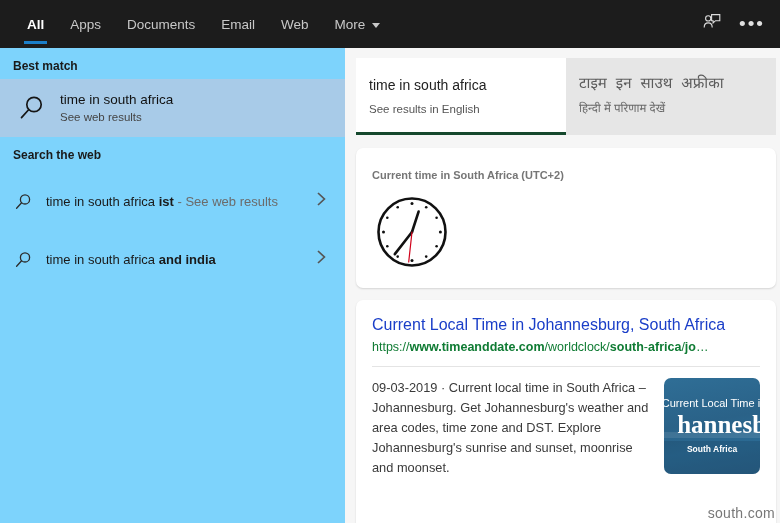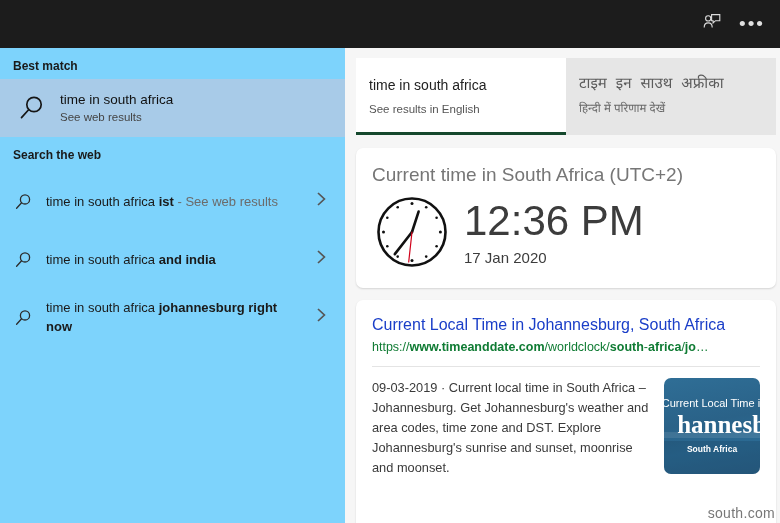--- a/index.html
+++ b/index.html
@@ -230,24 +230,25 @@
     background: #ffffff;
     border-radius: 7px;
     box-shadow: 0 1px 2px rgba(0,0,0,0.14);
   }
   .time-card {
     left: 11px; top: 100px;
     width: 420px;
     height: 140px;
   }
   .tc-head {
-    font-size: 19px;
+    font-size: 11px;
     color: #767676;
     padding: 18px 0 0 16px;
     line-height: 18px;
+    font-weight: bold;
   }
   .tc-body {
     display: flex;
     align-items: center;
     padding: 8px 0 0 16px;
   }
   .clock-wrap {
     flex: 0 0 80px;
     width: 80px; height: 80px;
     position: relative;
@@ -370,20 +371,41 @@
     color: #777777;
     letter-spacing: 0.3px;
   }
 </style>
 </head>
 <body>
 
 <div id="app">
 
   <div class="header">
+    <div class="nav-tabs">
+      <div class="nav-tab active">
+        <span>All</span>
+      </div>
+      <div class="nav-tab">
+        <span>Apps</span>
+      </div>
+      <div class="nav-tab">
+        <span>Documents</span>
+      </div>
+      <div class="nav-tab">
+        <span>Email</span>
+      </div>
+      <div class="nav-tab">
+        <span>Web</span>
+      </div>
+      <div class="nav-tab">
+        <span>More</span>
+        <span class="caret"></span>
+      </div>
+    </div>
     <div class="header-right">
       <div class="hdr-icon-btn">
         <span>
           <svg width="20" height="20" viewBox="0 0 20 20">
             <circle cx="6.2" cy="6.4" r="2.6" fill="none" stroke="#dcdcdc" stroke-width="1.1"></circle>
             <path d="M2.2 15.4c0-2.8 1.8-4.5 4-4.5s4 1.7 4 4.5" fill="none" stroke="#dcdcdc" stroke-width="1.1"></path>
             <path d="M9.6 2.6h8.2v6.1h-4.3l-2.4 2.3V8.7H9.6z" fill="none" stroke="#dcdcdc" stroke-width="1.1"></path>
           </svg>
         </span>
       </div>
@@ -437,34 +459,20 @@
           </svg>
         </div>
         <div class="sug-text"><span>time in south africa </span><b>and india</b><span class="dim"></span></div>
         <div class="sug-chevron">
           <svg width="11" height="16" viewBox="0 0 11 16">
               <polyline points="2,2 8.4,8 2,14" fill="none" stroke="#555" stroke-width="1.7"></polyline>
             </svg>
         </div>
       </div>
 
-      <div class="sug-item">
-        <div class="sug-icon">
-          <svg width="17" height="17" viewBox="0 0 17 17">
-            <circle cx="10" cy="6.4" r="4.6" fill="none" stroke="#2b2b2b" stroke-width="1.3"></circle>
-            <line x1="6.6" y1="9.8" x2="1.6" y2="15.2" stroke="#2b2b2b" stroke-width="1.3" stroke-linecap="round"></line>
-          </svg>
-        </div>
-        <div class="sug-text"><span>time in south africa </span><b>johannesburg right now</b><span class="dim"></span></div>
-        <div class="sug-chevron">
-          <svg width="11" height="16" viewBox="0 0 11 16">
-              <polyline points="2,2 8.4,8 2,14" fill="none" stroke="#555" stroke-width="1.7"></polyline>
-            </svg>
-        </div>
-      </div>
 
     </div>
   </div>
 
   <div class="right-panel">
 
     <div class="lang-tabs">
       <div class="lang-tab active">
         <div class="lt-main">time in south africa</div>
         <div class="lt-sub">See results in English</div>
@@ -493,24 +501,20 @@
               <circle cx="15.3" cy="54.2" r="1.3"></circle>
               <circle cx="11.5" cy="40" r="1.5"></circle>
               <circle cx="15.3" cy="25.7" r="1.3"></circle>
               <circle cx="25.7" cy="15.3" r="1.3"></circle>
             </g>
             <line x1="40" y1="40" x2="46.6" y2="19.6" stroke="#111111" stroke-width="2.6" stroke-linecap="round"></line>
             <line x1="40" y1="40" x2="22.8" y2="62.1" stroke="#111111" stroke-width="2.6" stroke-linecap="round"></line>
             <line x1="40" y1="40" x2="36.7" y2="70.0" stroke="#d0021b" stroke-width="1.2" stroke-linecap="round"></line>
           </svg>
         </div>
-        <div class="tc-right">
-          <div class="tc-time">12:36 PM</div>
-          <div class="tc-date">17 Jan 2020</div>
-        </div>
       </div>
     </div>
 
     <div class="card result-card">
       <div class="rc-inner">
         <div class="rc-title">Current Local Time in Johannesburg, South Africa</div>
         <div class="rc-url"><span>https://</span><b>www.timeanddate.com</b><span>/worldclock/</span><b>south</b><span>-</span><b>africa</b><span>/</span><b>jo</b><span>…</span></div>
       </div>
       <div class="rc-sep"></div>
       <div class="rc-body">

